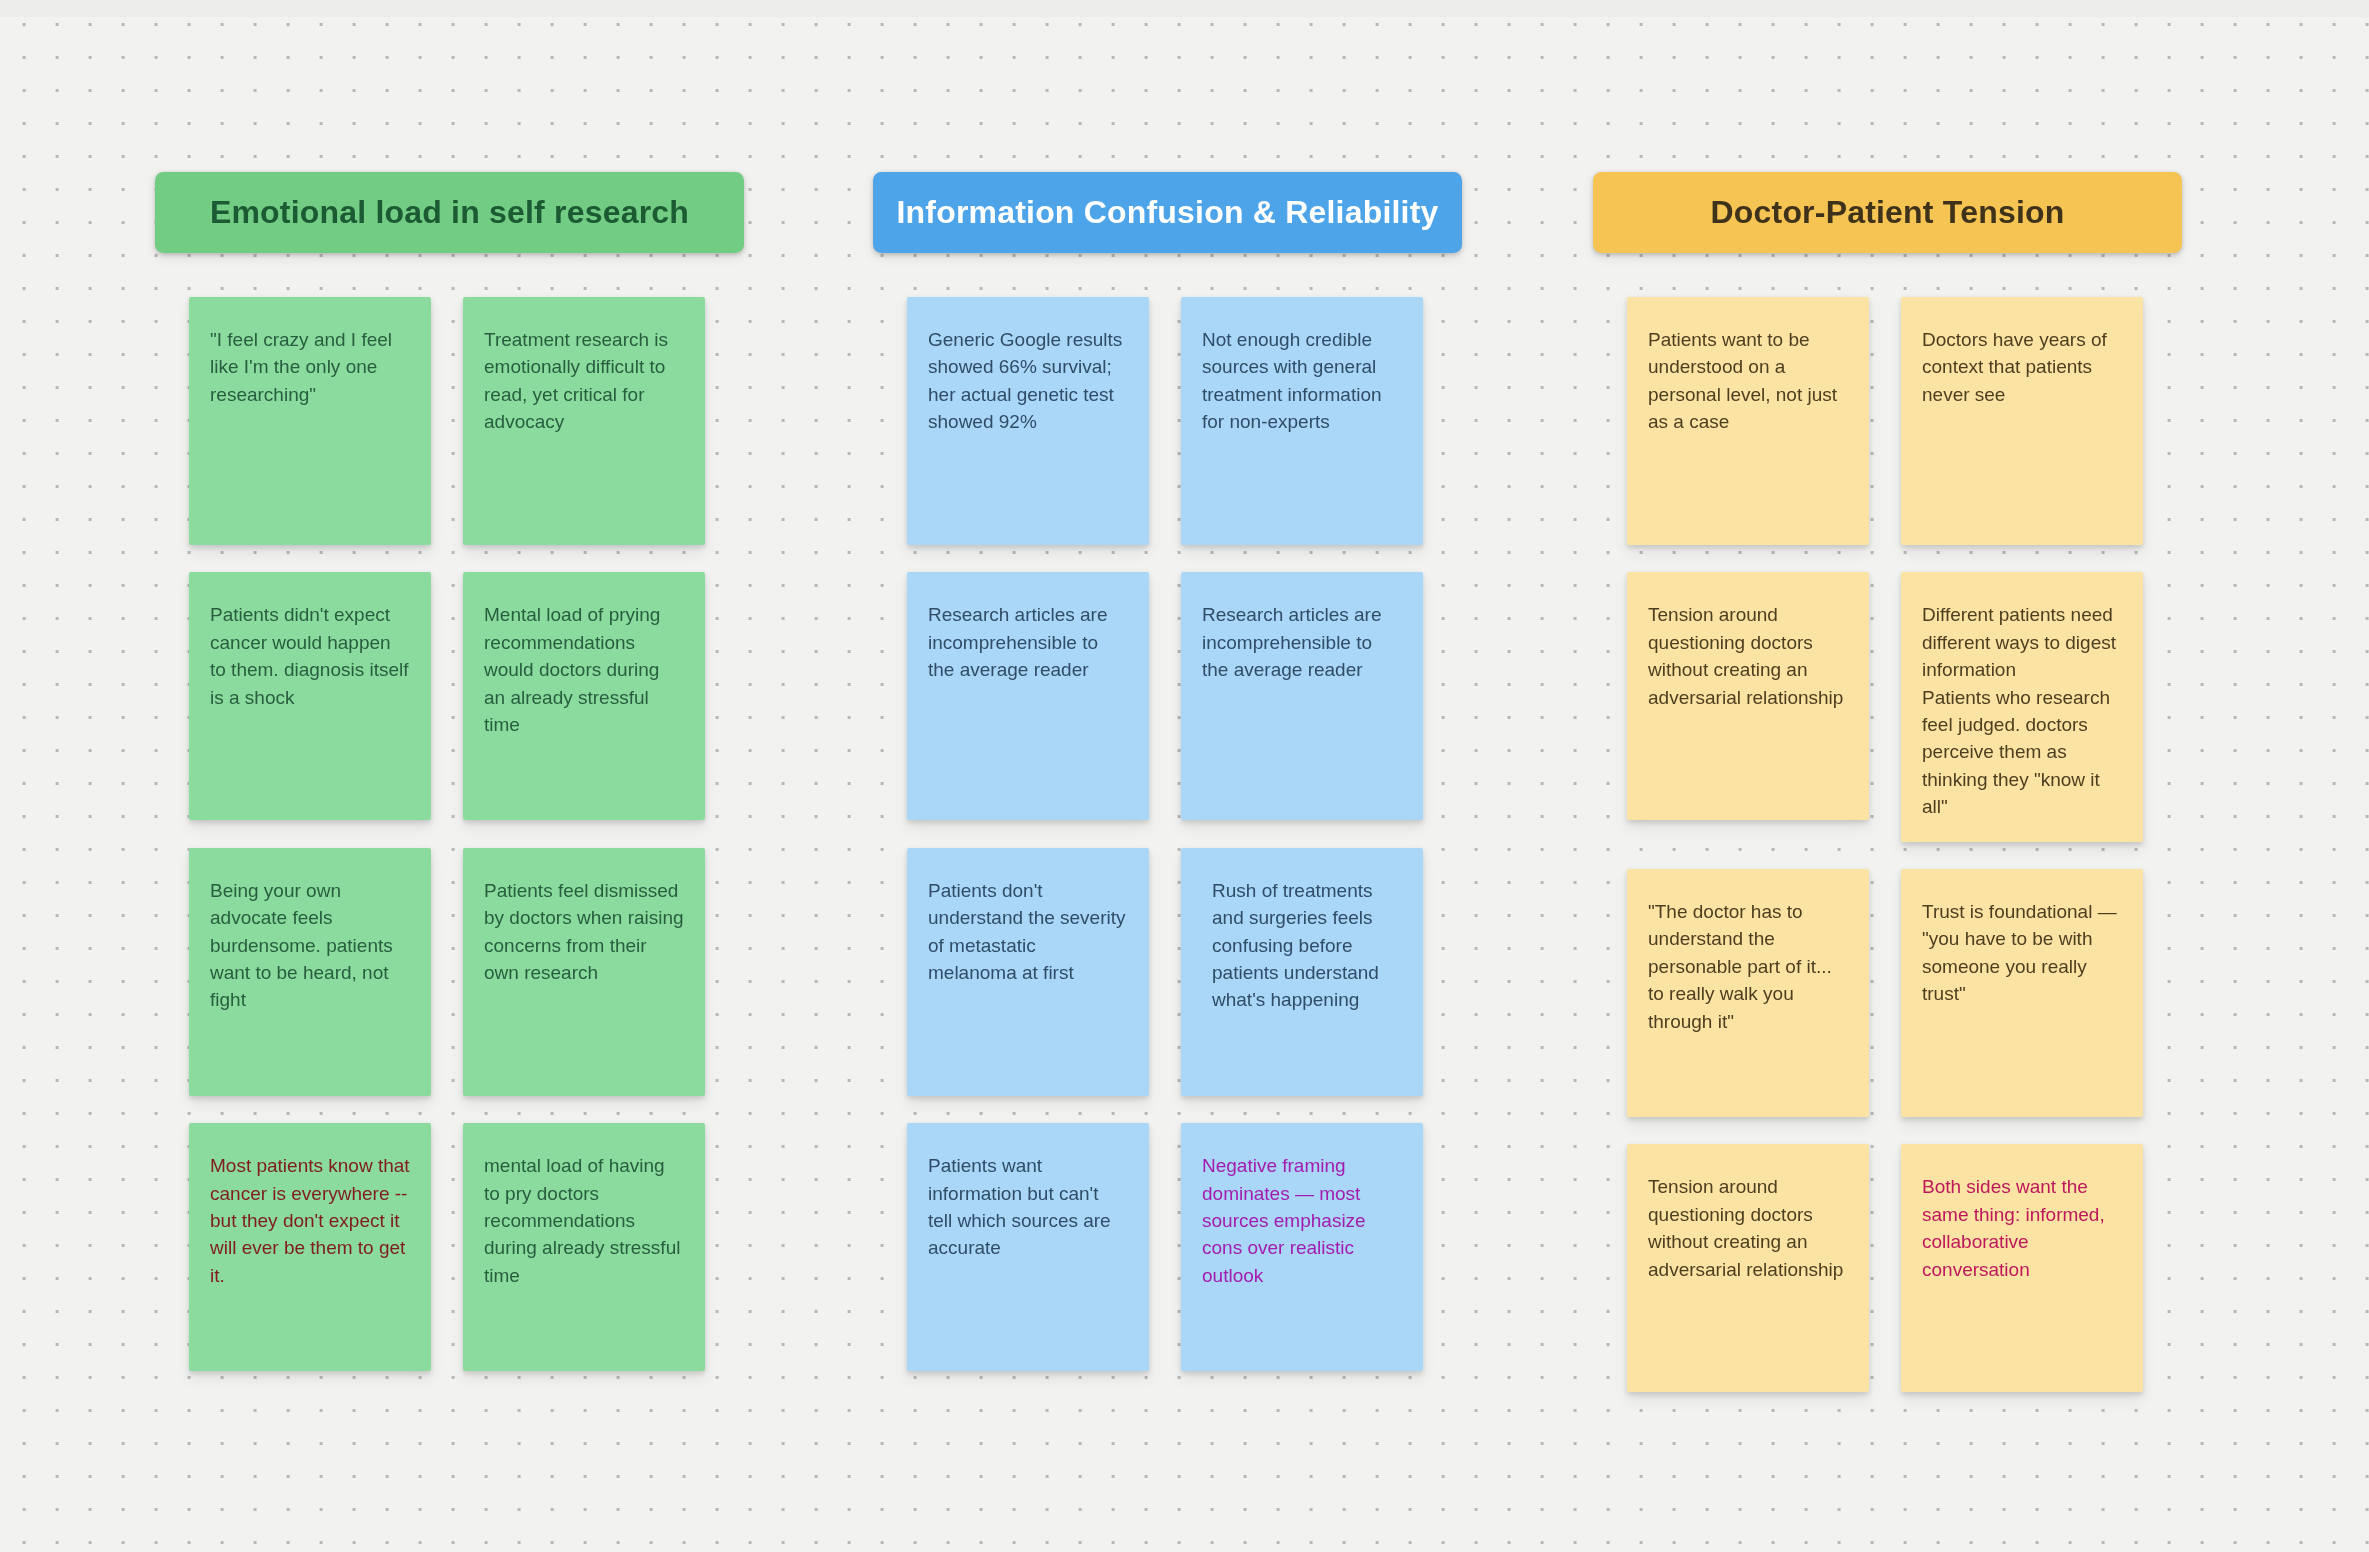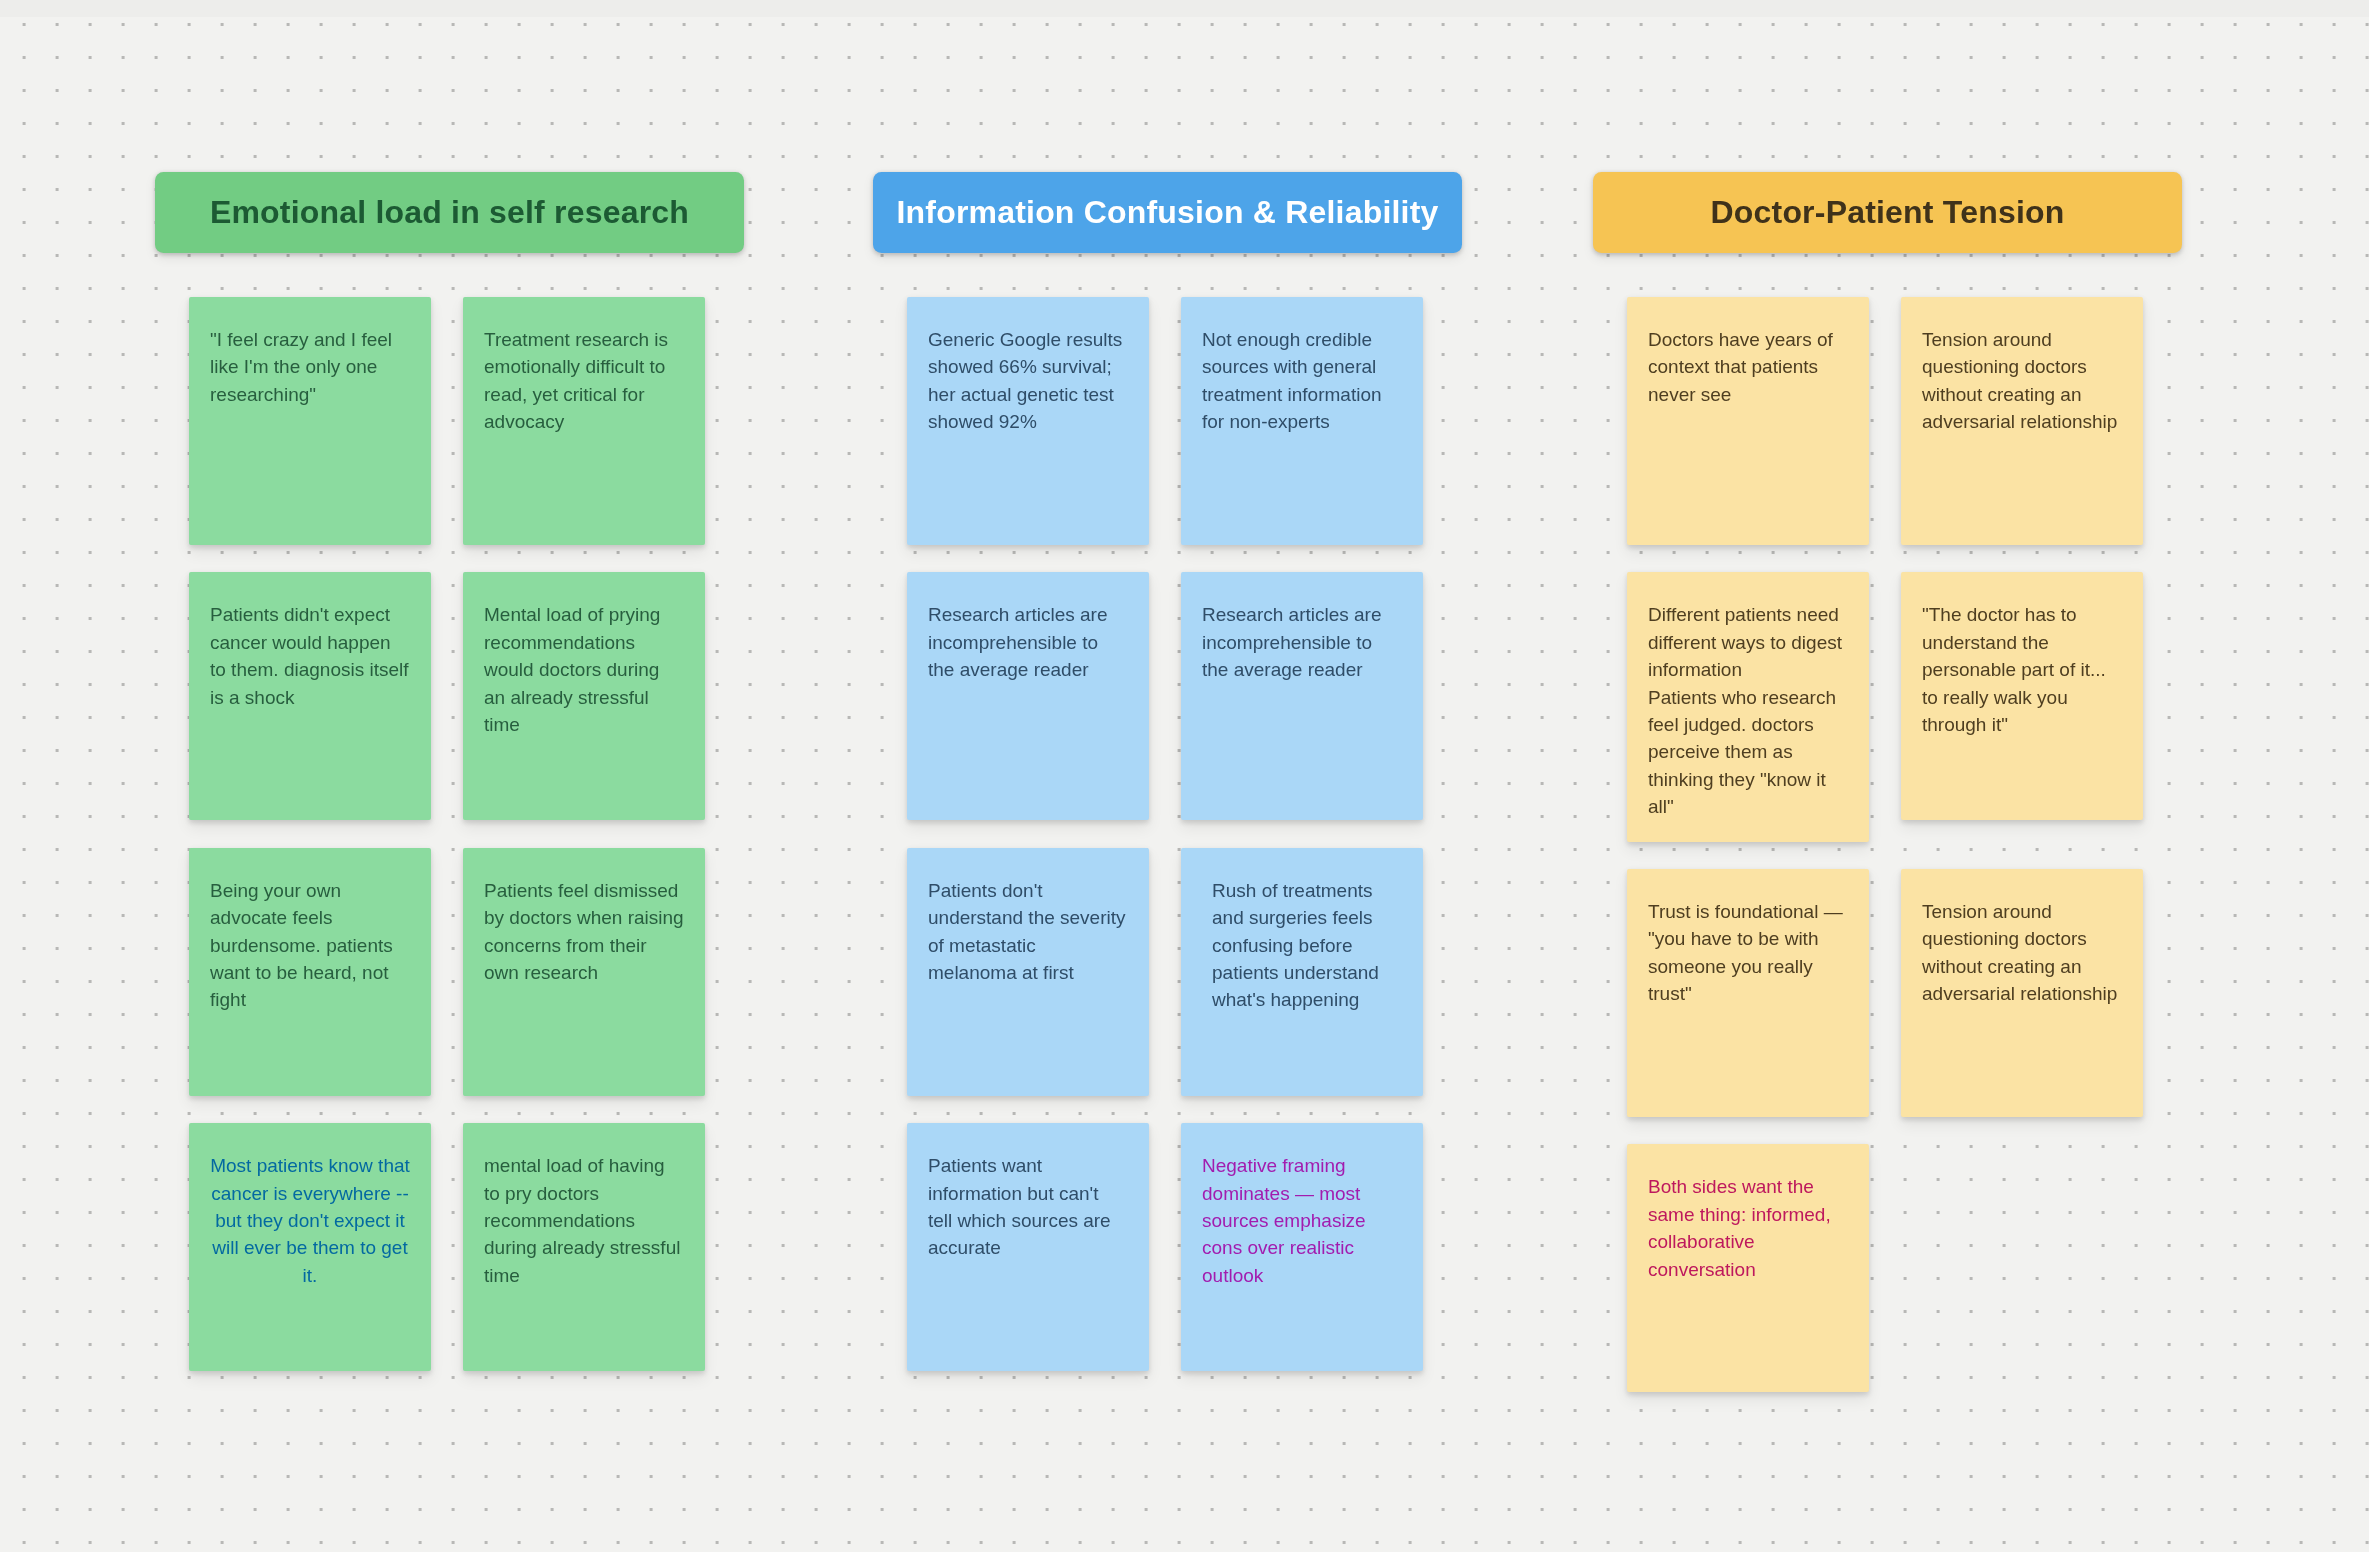--- a/index.html
+++ b/index.html
@@ -89,21 +89,21 @@
         <div class="note" style="background: rgb(139, 219, 159);">
           <span style="color: rgb(39, 94, 62);">Mental load of prying recommendations would doctors during an already stressful time</span>
         </div>
         <div class="note" style="background: rgb(139, 219, 159);">
           <span style="color: rgb(39, 94, 62);">Being your own advocate feels burdensome. patients want to be heard, not fight</span>
         </div>
         <div class="note" style="background: rgb(139, 219, 159);">
           <span style="color: rgb(39, 94, 62);">Patients feel dismissed by doctors when raising concerns from their own research</span>
         </div>
         <div class="note" style="background: rgb(139, 219, 159);">
-          <span style="color: #0369a1; text-align: center;">Most patients know that cancer is everywhere -- but they don't expect it will ever be them to get it.</span>
+          <span style="color: #7f1d1d;">Most patients know that cancer is everywhere -- but they don't expect it will ever be them to get it.</span>
         </div>
         <div class="note" style="background: rgb(139, 219, 159);">
           <span style="color: rgb(39, 94, 62);">mental load of having to pry doctors recommendations during already stressful time</span>
         </div>
       </div>
     </section>
     <section class="group group-2">
       <div class="group-header" style="background: rgb(77, 164, 233);">
         <span style="color: rgb(255, 255, 255);">Information Confusion &amp; Reliability</span>
       </div>
@@ -133,20 +133,23 @@
           <span style="color: #a21caf;">Negative framing dominates — most sources emphasize cons over realistic outlook</span>
         </div>
       </div>
     </section>
     <section class="group group-3">
       <div class="group-header" style="background: rgb(246, 196, 83);">
         <span style="color: rgb(63, 50, 26);">Doctor-Patient Tension</span>
       </div>
       <div class="notes-grid">
         <div class="note" style="background: rgb(251, 227, 164);">
+          <span style="color: rgb(78, 62, 32);">Patients want to be understood on a personal level, not just as a case</span>
+        </div>
+        <div class="note" style="background: rgb(251, 227, 164);">
           <span style="color: rgb(78, 62, 32);">Doctors have years of context that patients never see</span>
         </div>
         <div class="note" style="background: rgb(251, 227, 164);">
           <span style="color: rgb(78, 62, 32);">Tension around questioning doctors without creating an adversarial relationship</span>
         </div>
         <div class="note" style="background: rgb(251, 227, 164);">
           <span style="color: rgb(78, 62, 32);">Different patients need different ways to digest information
 Patients who research feel judged. doctors perceive them as thinking they "know it all"</span>
         </div>
         <div class="note" style="background: rgb(251, 227, 164);">

